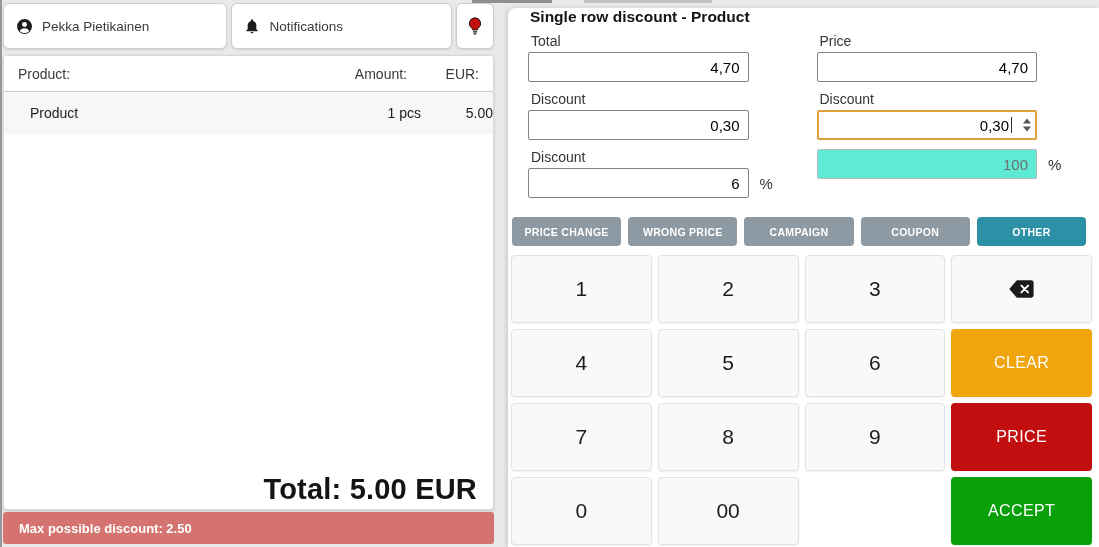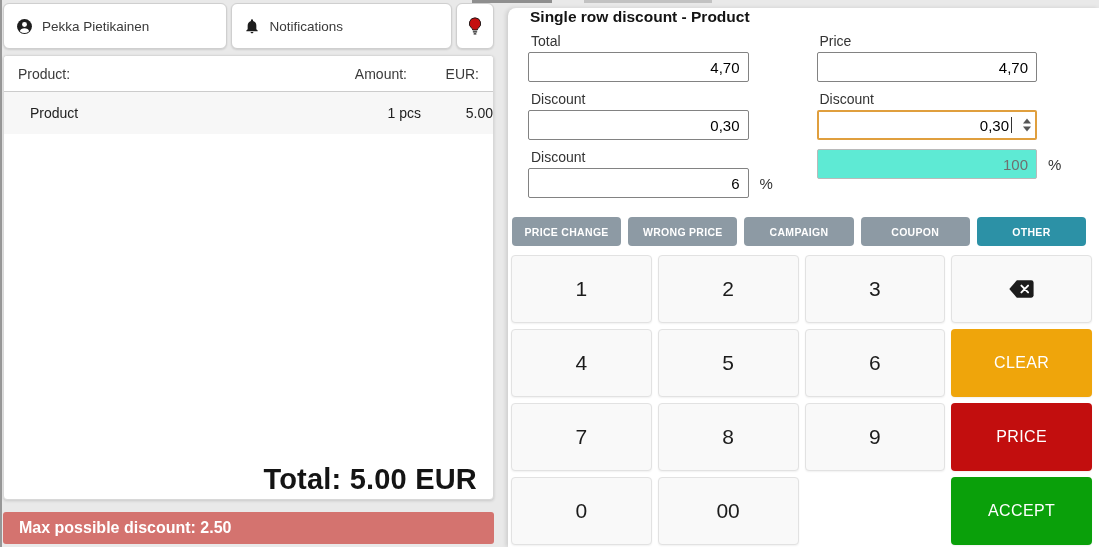--- a/index.html
+++ b/index.html
@@ -49,22 +49,22 @@
   .c-product { flex:1; text-align:left; }
   .order-row .c-product { padding-left:26px; }
   .c-amount { width:110px; text-align:right; }
   .c-eur { width:72px; text-align:right; }
   .order-spacer { flex:1; background:#fff; }
   .order-total {
     text-align:right; font-size:29px; font-weight:700; color:#141414;
     padding:6px 16px 3px; letter-spacing:.2px;
   }
   .warning-banner {
-    height:32px; margin-top:12px; background:#d4736f; border-radius:3px;
-    color:#fff; font-size:16px; font-weight:700;
+    height:32px; margin-top:2px; background:#d4736f; border-radius:3px;
+    color:#fff; font-size:13px; font-weight:700;
     display:flex; align-items:center; padding:0 16px;
   }
 
   
   .dialog-card {
     position:absolute; left:508px; top:8px; width:591px; height:539px;
     background:#fff; border-radius:8px 0 0 0;
     box-shadow:-2px 0 4px rgba(0,0,0,.12);
   }
   .dialog-title { margin:0 0 7px 22px; font-size:15.5px; font-weight:700; color:#141414; }

